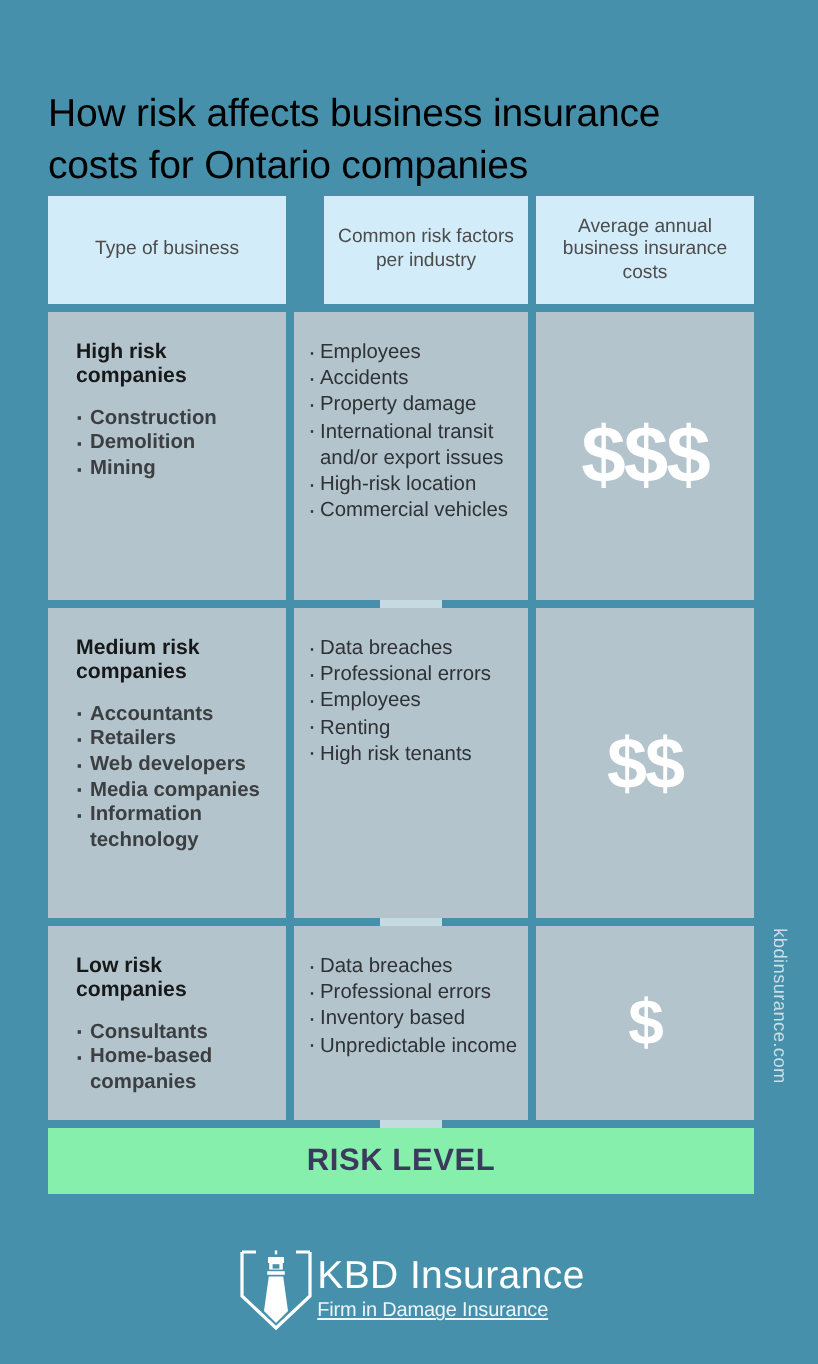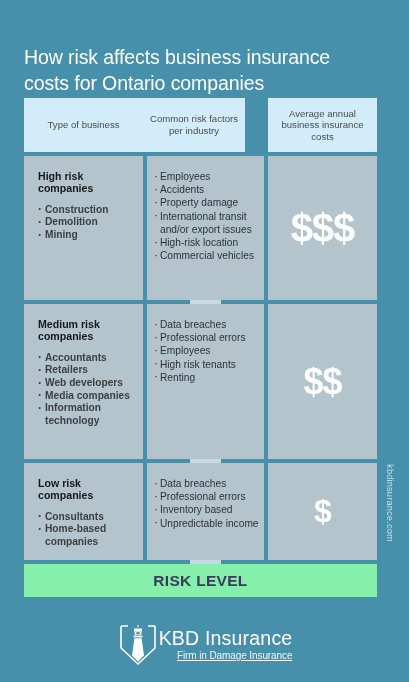--- a/index.html
+++ b/index.html
@@ -21,21 +21,21 @@
     width: 409px;
     height: 682px;
   }
 
   
   .title {
     position: absolute;
     left: 24px;
     top: 31px;
     width: 340px;
-    color: #ffffff;
+    color: #000000;
     font-size: 19.5px;
     line-height: 26px;
     font-weight: 400;
     letter-spacing: -0.1px;
   }
 
   
   .table {
     position: absolute;
     left: 24px;
@@ -60,21 +60,21 @@
     align-items: center;
     justify-content: center;
     text-align: center;
     color: #4c4c4c;
     font-size: 9.6px;
     line-height: 11.6px;
     padding: 0 5px;
     box-sizing: border-box;
   }
   .hc1 { left: 0px;   width: 119px; }
-  .hc2 { left: 119px; width: 102px; }
+  .hc2 { left: 138px; width: 102px; }
   .hc3 { left: 244px; width: 109px; }
 
   
   .body-wrap {
     position: absolute;
     left: 0;
     top: 58px;
     width: 353px;
     height: 441px;
   }
@@ -218,21 +218,20 @@
     top: 608px;
     width: 409px;
     height: 74px;
     display: flex;
     align-items: center;
     justify-content: center;
   }
   .logo-block {
     display: flex;
     align-items: center;
-    text-align: right;
   }
   .logo-text {
     display: flex;
     flex-direction: column;
     justify-content: center;
     line-height: 1;
   }
   .logo-name {
     color: #ffffff;
     font-size: 19.5px;
@@ -300,22 +299,22 @@
             <li>Web developers</li>
             <li>Media companies</li>
             <li>Information technology</li>
           </ul>
         </div>
         <div class="cell c2">
           <ul class="risks">
             <li>Data breaches</li>
             <li>Professional errors</li>
             <li>Employees</li>
+            <li>Renting</li>
             <li>High risk tenants</li>
-            <li>Renting</li>
           </ul>
         </div>
         <div class="cell c3">
           <div class="cost cost-2">$$</div>
         </div>
       </div>
 
       <div class="row r3">
         <div class="cell c1">
           <div class="cat-title">Low risk companies</div>

